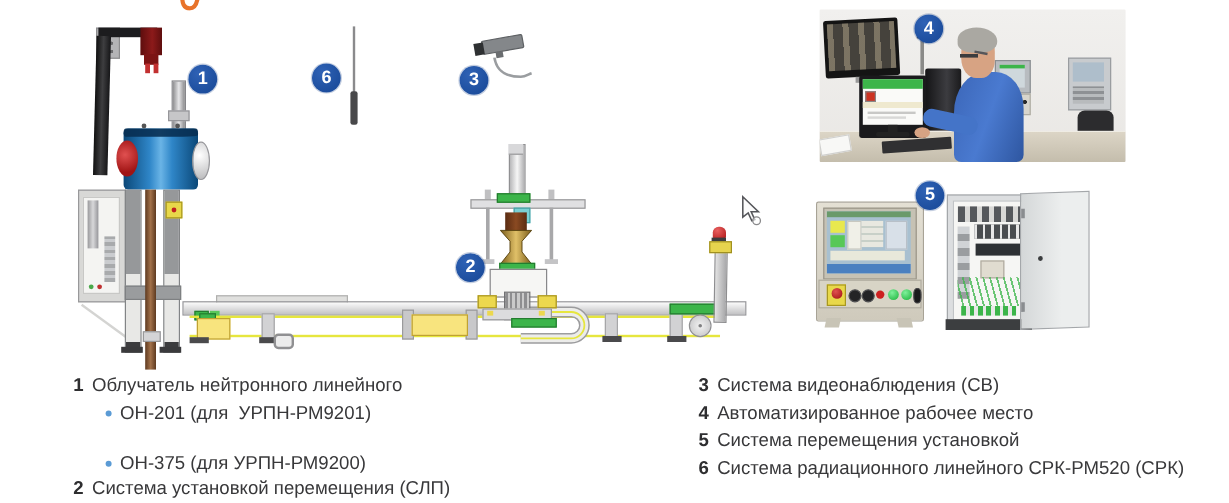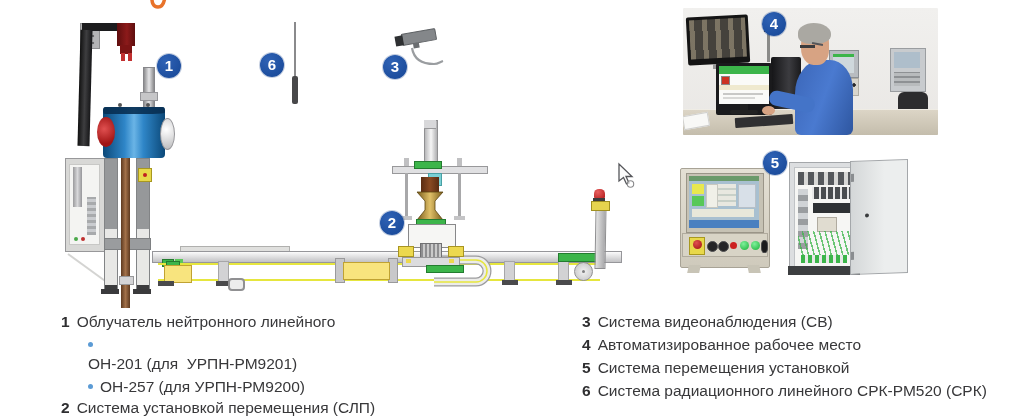--- a/index.html
+++ b/index.html
@@ -276,27 +276,27 @@
   <div class="badge" style="left:383px;top:55px;">3</div>
   <div class="badge" style="left:762px;top:12px;">4</div>
   <div class="badge" style="left:763px;top:151px;">5</div>
   <div class="badge" style="left:260px;top:53px;">6</div>
 
   <div class="legend" style="left:61px;top:310px;width:480px;height:109px;">
     <div class="lrow" style="left:0;top:2px;">
       <span class="num">1</span>
       <span>Облучатель нейтронного линейного</span>
     </div>
-    <div class="lrow" style="left:27px;top:25px;flex-direction:column;">
+    <div class="lrow" style="left:27px;top:25px;">
       <span class="dot"></span>
       <span>ОН-201 (для  УРПН-РМ9201)</span>
     </div>
     <div class="lrow" style="left:27px;top:67px;">
       <span class="dot"></span>
-      <span>ОН-257 (для УРПН-РМ9200)</span>
+      <span>ОН-375 (для УРПН-РМ9200)</span>
     </div>
     <div class="lrow" style="left:0;top:88px;">
       <span class="num">2</span>
       <span>Система установкой перемещения (СЛП)</span>
     </div>
   </div>
 
   <div class="legend" style="left:582px;top:310px;width:430px;height:95px;">
     <div class="lrow" style="left:0;top:2px;">
       <span class="num">3</span>

